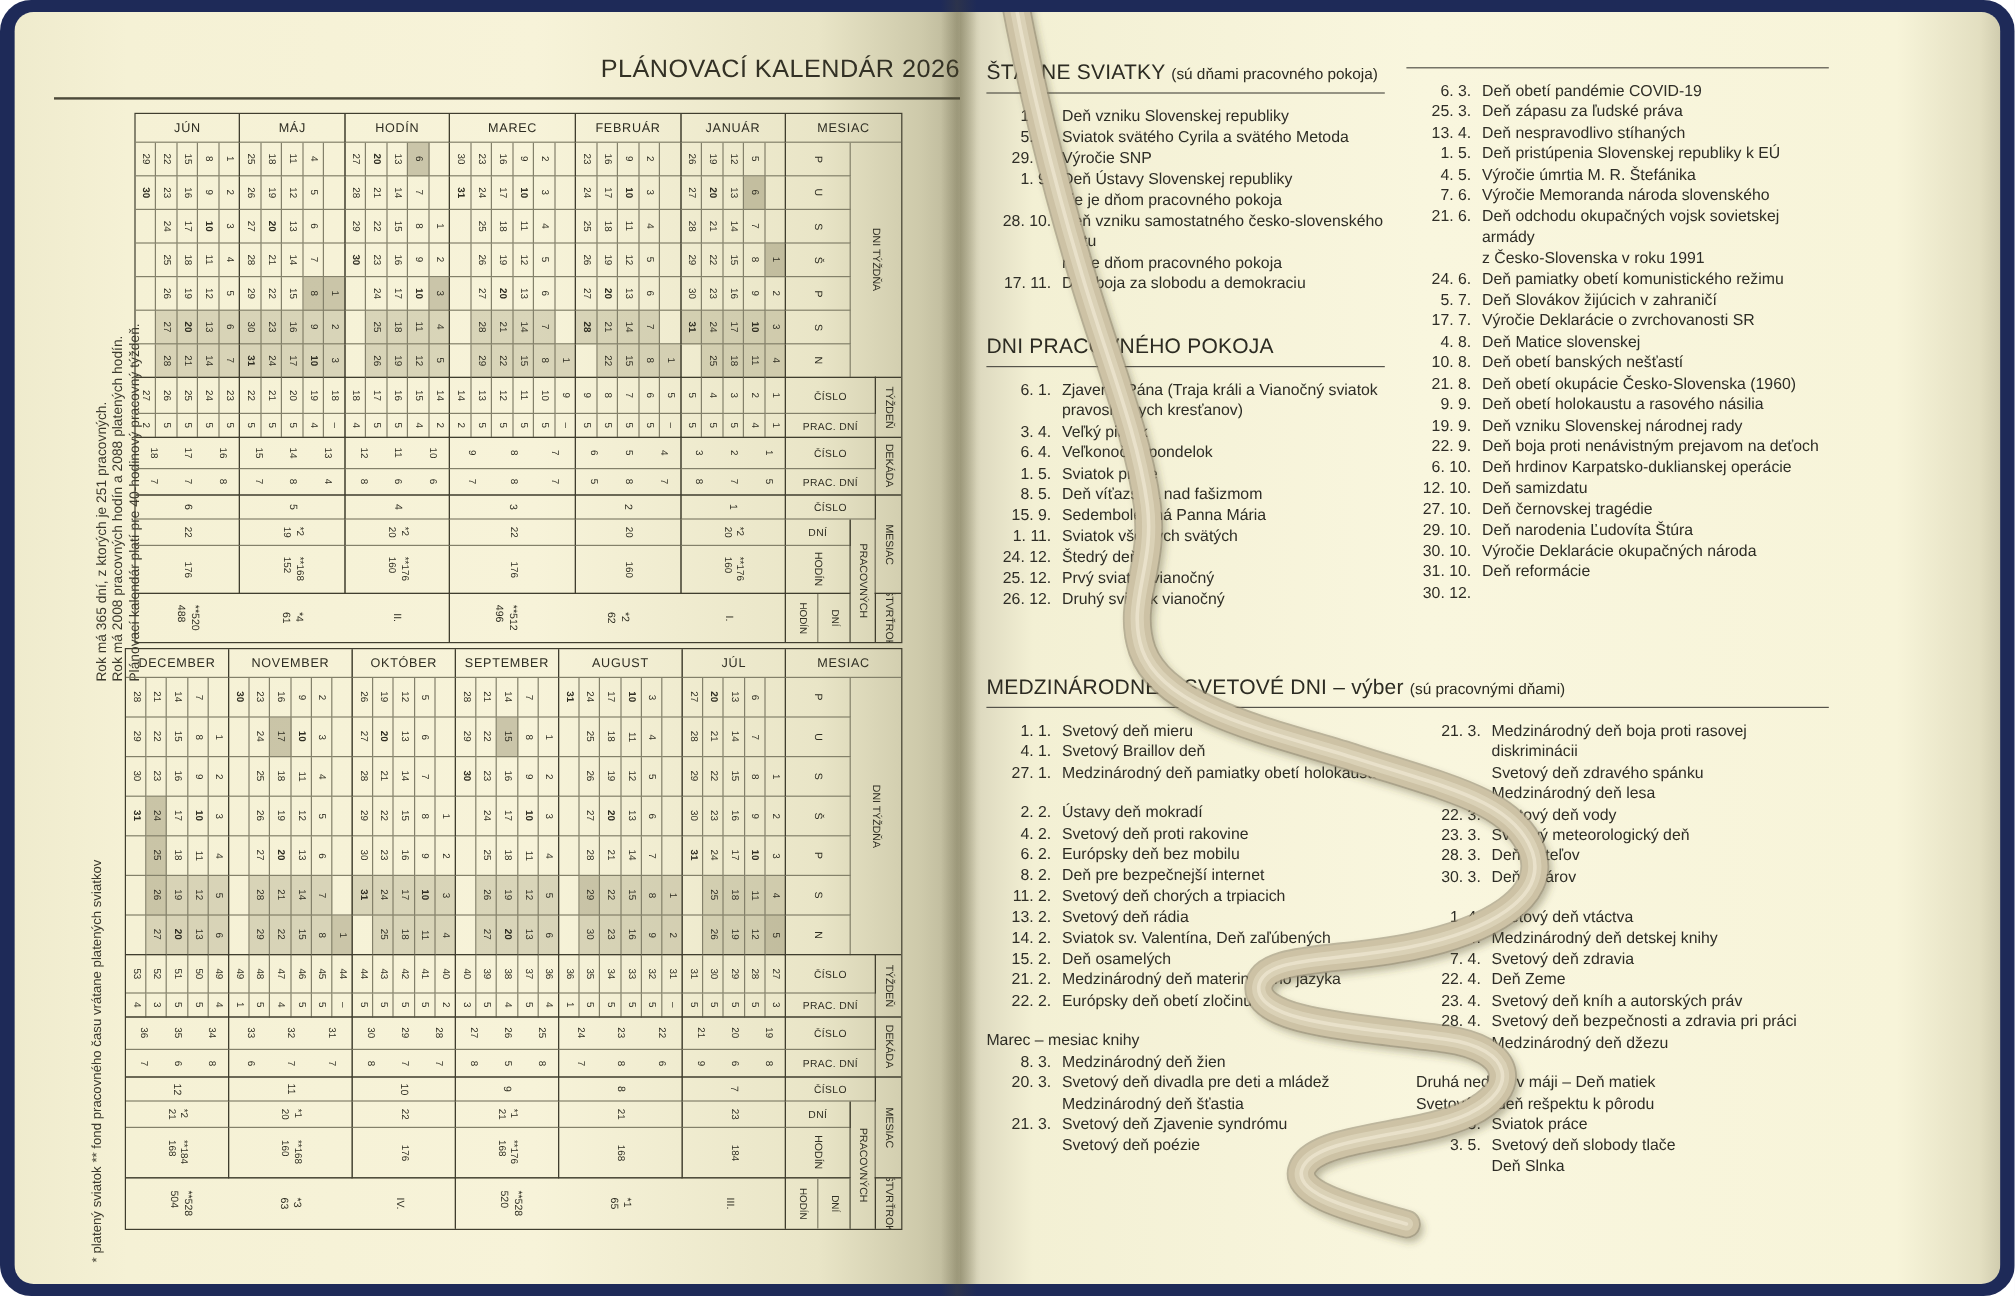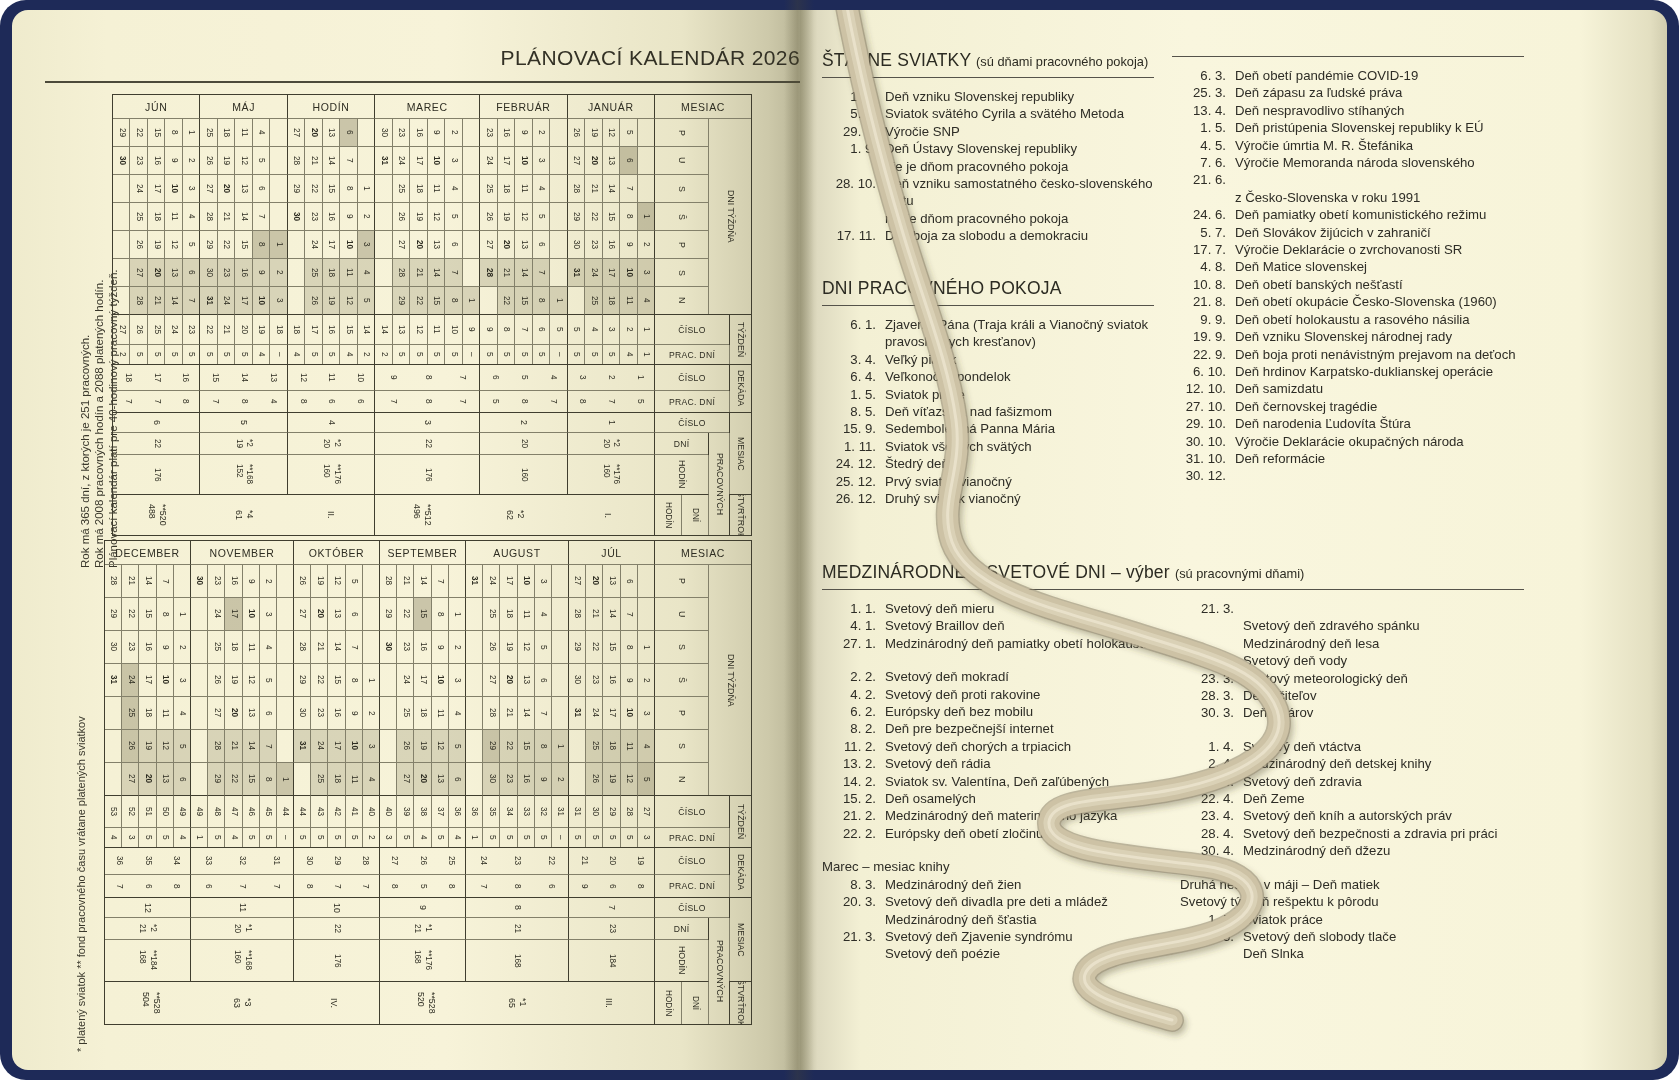--- a/index.html
+++ b/index.html
@@ -2402,20 +2402,21 @@
           <div class="li">
             <span class="d">4. 5.</span>
             <span class="t">Výročie úmrtia M. R. Štefánika</span>
           </div>
           <div class="li">
             <span class="d">7. 6.</span>
             <span class="t">Výročie Memoranda národa slovenského</span>
           </div>
           <div class="li">
             <span class="d">21. 6.</span>
+            <span class="t">Deň odchodu okupačných vojsk sovietskej armády</span>
           </div>
           <div class="li">
             <span class="d"></span>
             <span class="t">z Česko-Slovenska v roku 1991</span>
           </div>
           <div class="li">
             <span class="d">24. 6.</span>
             <span class="t">Deň pamiatky obetí komunistického režimu</span>
           </div>
           <div class="li">
@@ -2491,21 +2492,21 @@
                 <span class="d">4. 1.</span>
                 <span class="t">Svetový Braillov deň</span>
               </div>
               <div class="li">
                 <span class="d">27. 1.</span>
                 <span class="t">Medzinárodný deň pamiatky obetí holokaustu</span>
               </div>
               <div class="gaprow"></div>
               <div class="li">
                 <span class="d">2. 2.</span>
-                <span class="t">Svetový deň mokradí</span>
+                <span class="t">Ústavy deň mokradí</span>
               </div>
               <div class="li">
                 <span class="d">4. 2.</span>
                 <span class="t">Svetový deň proti rakovine</span>
               </div>
               <div class="li">
                 <span class="d">6. 2.</span>
                 <span class="t">Európsky deň bez mobilu</span>
               </div>
               <div class="li">
@@ -2557,20 +2558,21 @@
                 <span class="t">Svetový deň Zjavenie syndrómu</span>
               </div>
               <div class="li">
                 <span class="d"></span>
                 <span class="t">Svetový deň poézie</span>
               </div>
             </div>
             <div class="colR" style="left: 358px; width: 344px;">
               <div class="li">
                 <span class="d">21. 3.</span>
+                <span class="t">Medzinárodný deň boja proti rasovej diskriminácii</span>
               </div>
               <div class="li">
                 <span class="d"></span>
                 <span class="t">Svetový deň zdravého spánku</span>
               </div>
               <div class="li">
                 <span class="d"></span>
                 <span class="t">Medzinárodný deň lesa</span>
               </div>
               <div class="li">

